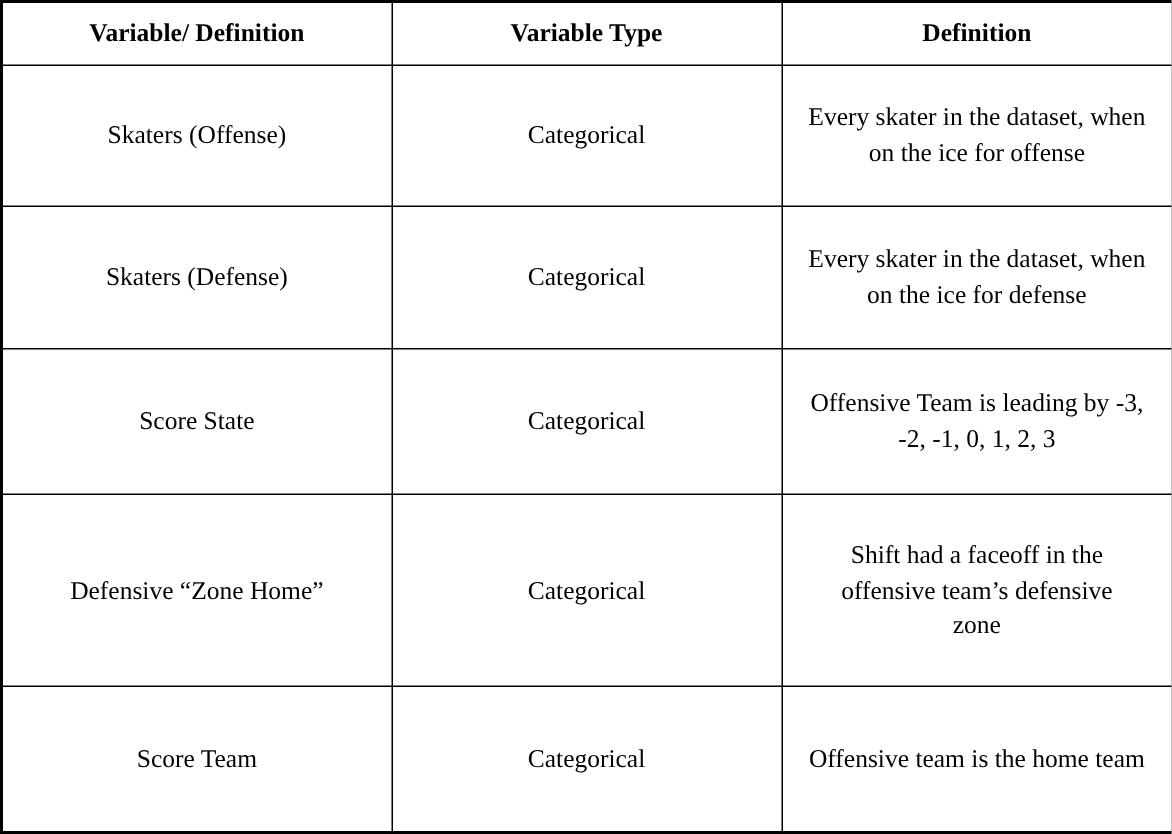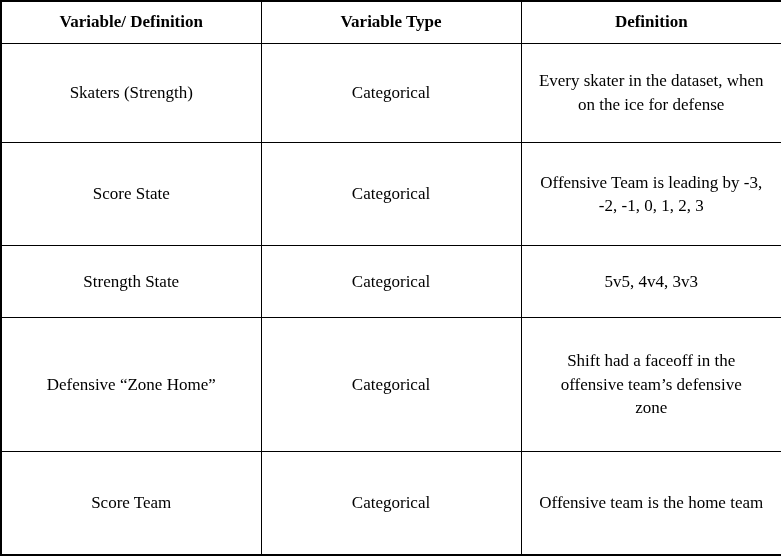--- a/index.html
+++ b/index.html
@@ -61,39 +61,39 @@
     <col class="c3">
   </colgroup>
   <thead>
     <tr class="h-header">
       <th>Variable/ Definition</th>
       <th>Variable Type</th>
       <th>Definition</th>
     </tr>
   </thead>
   <tbody>
+    <tr class="h-r1">
+      <td>Skaters (Offense)</td>
+      <td>Categorical</td>
+      <td>
+          <span class="desc-inner">Every skater in the dataset, when on the ice for offense</span>
+        </td>
+    </tr>
     <tr class="h-r2">
-      <td>Skaters (Strength)</td>
+      <td>Skaters (Defense)</td>
       <td>Categorical</td>
       <td>
           <span class="desc-inner">Every skater in the dataset, when on the ice for defense</span>
         </td>
     </tr>
     <tr class="h-r3">
       <td>Score State</td>
       <td>Categorical</td>
       <td>
           <span class="desc-inner">Offensive Team is leading by -3, -2, -1, 0, 1, 2, 3</span>
-        </td>
-    </tr>
-    <tr class="h-r4">
-      <td>Strength State</td>
-      <td>Categorical</td>
-      <td>
-          <span class="desc-inner">5v5, 4v4, 3v3</span>
         </td>
     </tr>
     <tr class="h-r6">
       <td>Defensive “Zone Home”</td>
       <td>Categorical</td>
       <td>
           <span class="desc-inner narrow">Shift had a faceoff in the offensive team’s defensive zone</span>
         </td>
     </tr>
     <tr class="h-r8">

